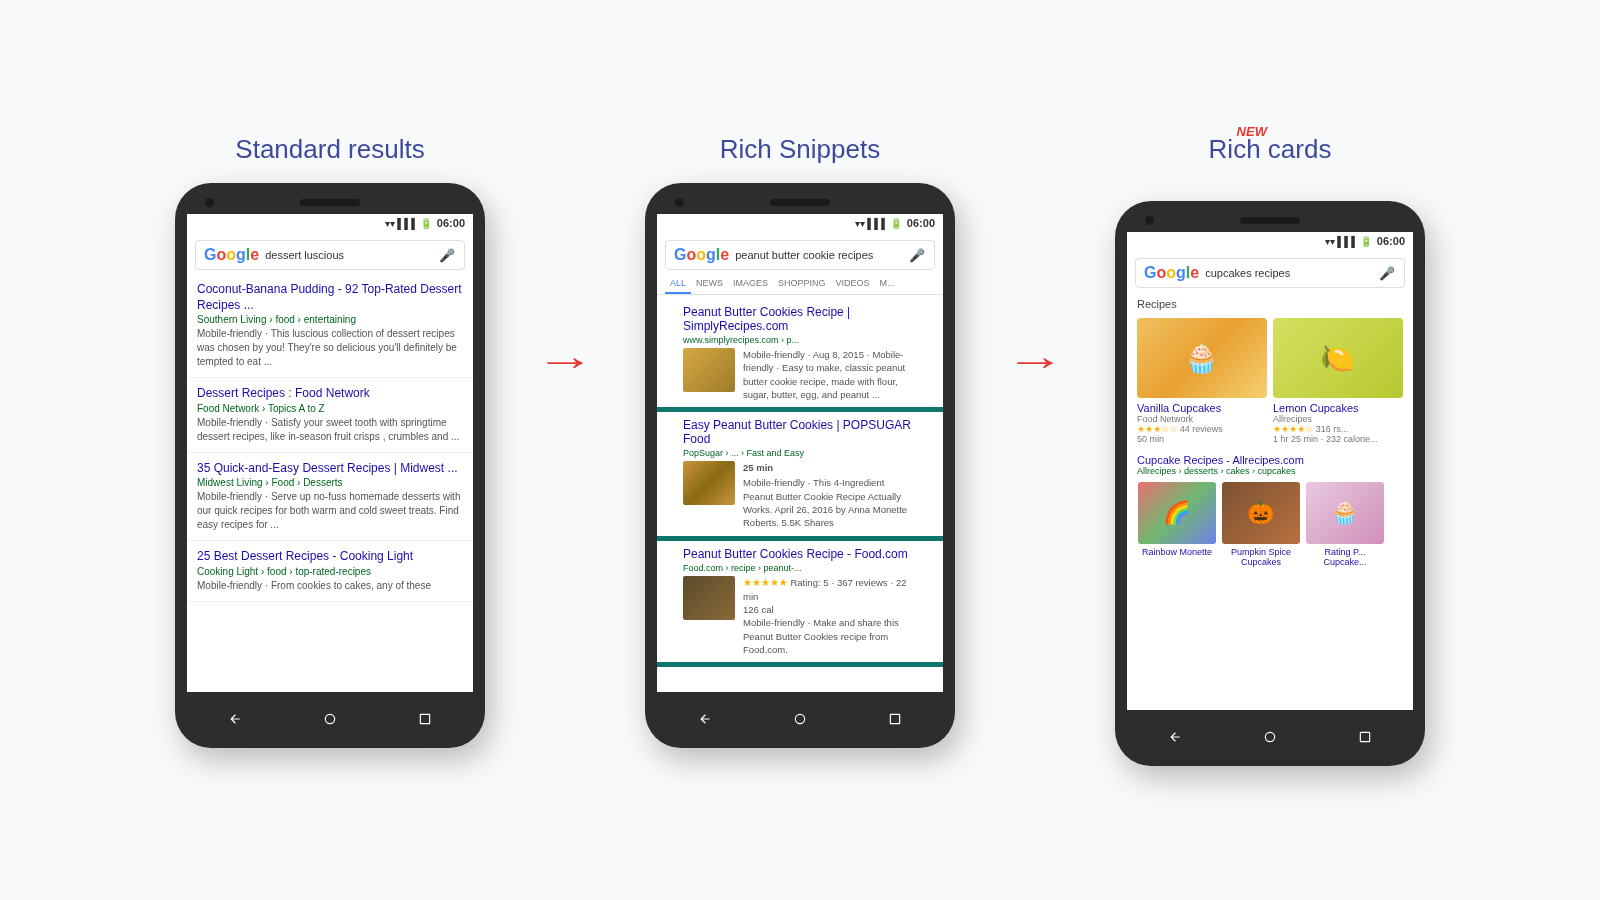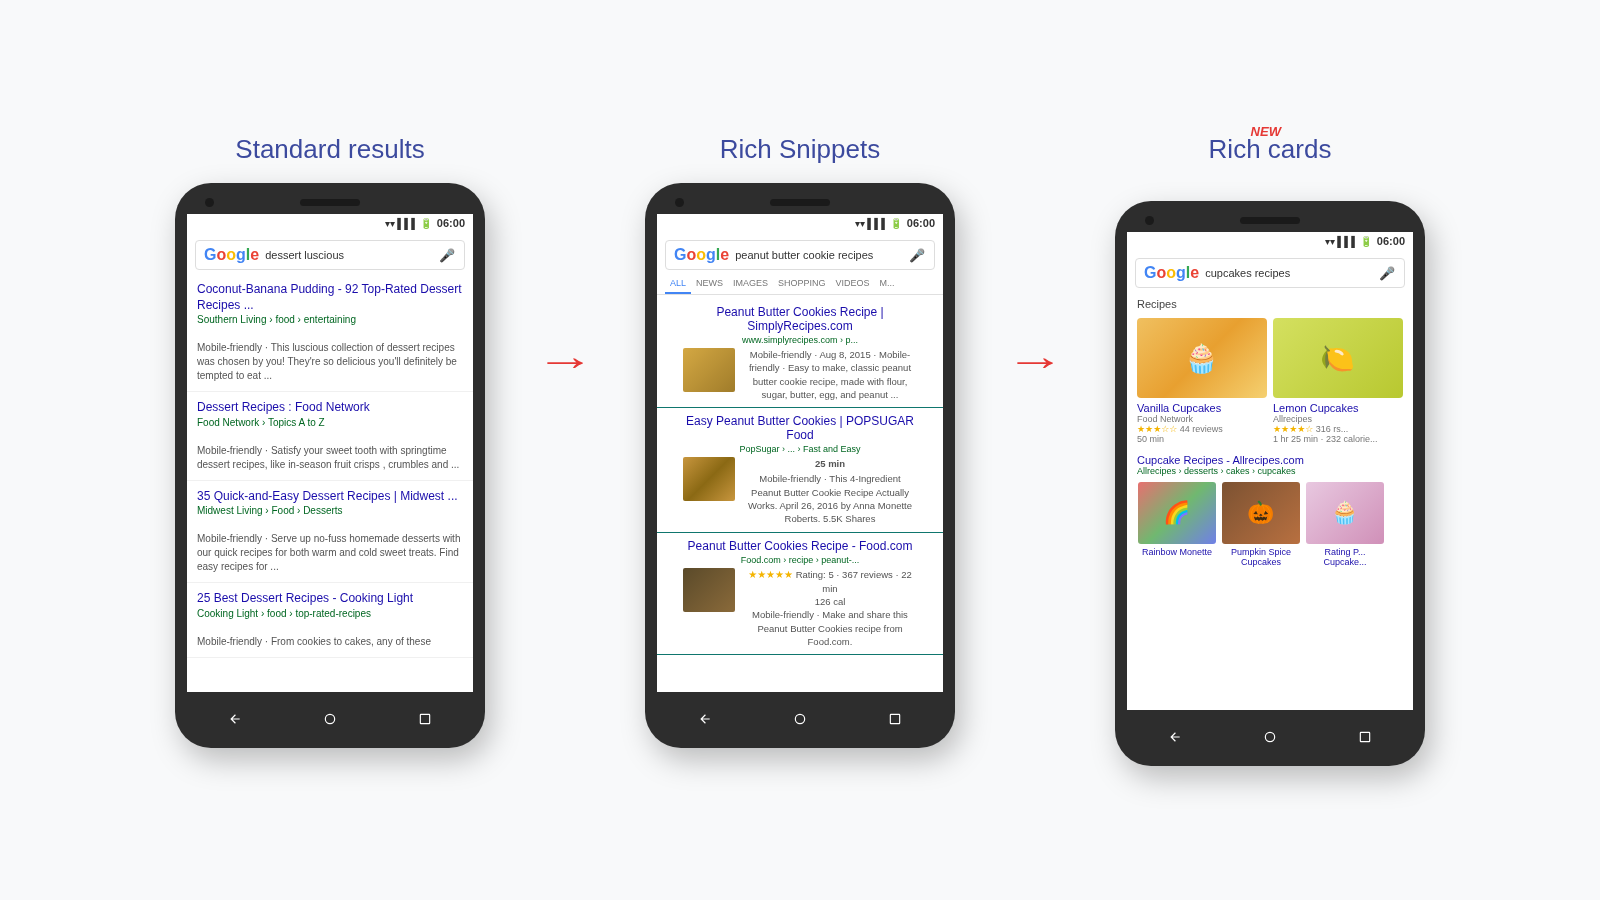--- a/index.html
+++ b/index.html
@@ -165,42 +165,41 @@
     }
     .result-url {
       font-size: 10px;
       color: #006621;
       margin: 1px 0;
     }
     .result-snippet {
       font-size: 10px;
       color: #545454;
       line-height: 1.4;
-      margin-top: 16px;
+      margin-top: 2px;
     }
     
     .tab-bar {
       display: flex;
       border-bottom: 1px solid #e0e0e0;
       padding: 0 8px;
       margin-bottom: 4px;
     }
     .tab {
       font-size: 9px;
       padding: 4px 5px;
       color: #777;
     }
     .tab.active {
       color: #4285F4;
       border-bottom: 2px solid #4285F4;
     }
     .rich-result {
       padding: 6px 26px;
-      border-bottom: 1px solid #0f766e;
-      text-align: center;
+      border-bottom: 5px solid #0f766e;
     }
     .rich-result-header {
       font-size: 12px;
       color: #1a0dab;
       font-weight: normal;
       margin-bottom: 2px;
     }
     .rich-result-url {
       font-size: 9px;
       color: #006621;
@@ -516,21 +515,21 @@
         </div>
       </div>
     </div>
 
     <div class="arrow-container">
       <span class="arrow">→</span>
     </div>
 
     <div class="column" style="position:relative">
       <div style="position:relative; text-align:center; margin-bottom:18px;">
-        <span class="new-badge" style="position:absolute; top:-10px; left:42px; font-style:italic; color:#e53935; font-size:13px; font-weight:700;">NEW</span>
+        <span class="new-badge" style="position:absolute; top:-10px; left:28px; font-style:italic; color:#e53935; font-size:13px; font-weight:700;">NEW</span>
         <div class="column-title">Rich cards</div>
       </div>
       <div class="phone">
         <div class="phone-top">
           <div class="phone-camera"></div>
           <div class="phone-speaker"></div>
         </div>
         <div class="phone-status-bar">
           <div class="phone-status-icons">
             <span>▾▾</span>

